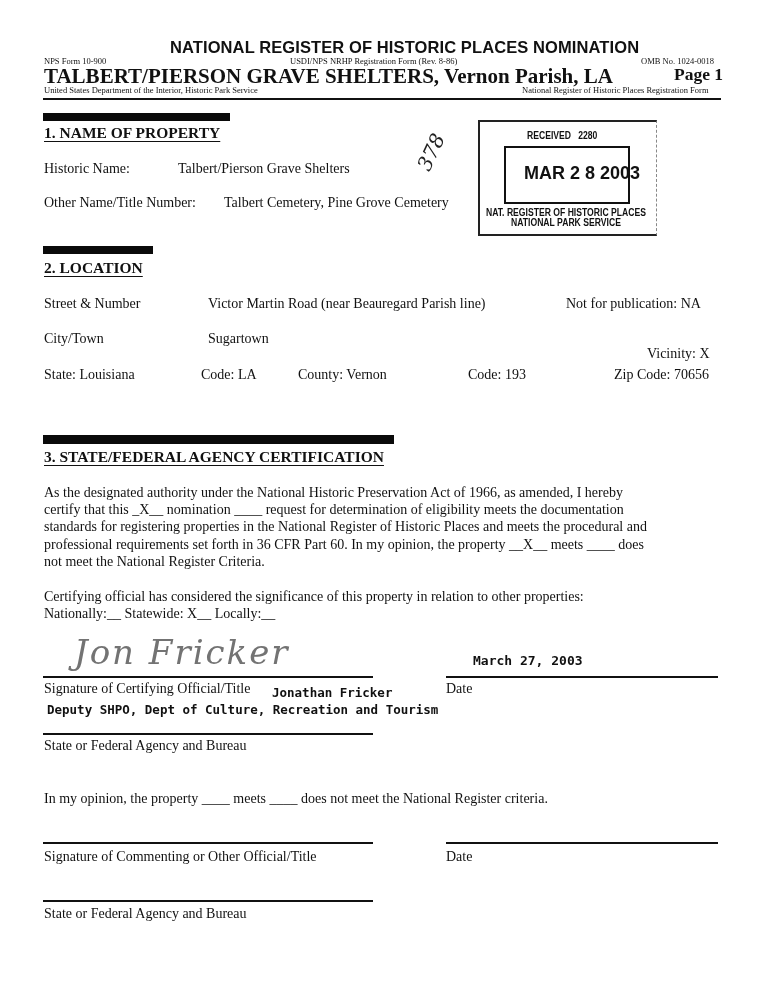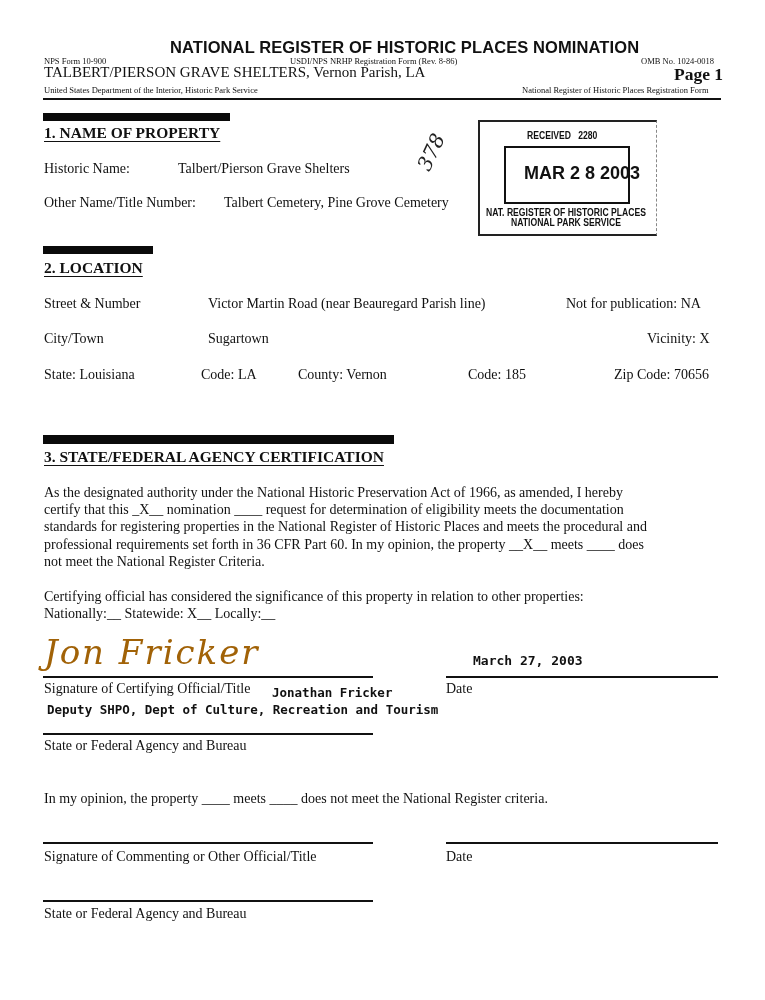--- a/index.html
+++ b/index.html
@@ -5,21 +5,21 @@
   html, body { margin: 0; padding: 0; background: #ffffff; }
   body { width: 765px; height: 1000px; position: relative; overflow: hidden; color: #111; font-family: "Liberation Serif", serif; }
   .abs { position: absolute; white-space: nowrap; }
   .sans { font-family: "Liberation Sans", sans-serif; }
   .mono { font-family: "DejaVu Sans Mono", monospace; font-weight: bold; }
   .serif { font-family: "Liberation Serif", serif; }
   .bar { position: absolute; background: #0a0a0a; }
   .rule { position: absolute; height: 1.5px; background: #111; }
   .hdr-title { font-size: 16.5px; font-weight: bold; letter-spacing: 0.1px; }
   .tiny { font-size: 8.5px; }
-  .prop-name { font-size: 15px; font-weight: normal; }
+  .prop-name { font-size: 21px; font-weight: bold; }
   .page-no { font-size: 17.5px; font-weight: bold; }
   .sec-h { font-size: 15.5px; font-weight: bold; text-decoration: underline; text-underline-offset: 3px; }
   .body { font-size: 14px; }
   .stamp { position: absolute; left: 478px; top: 120px; width: 176px; height: 112px; border: 2px solid #222; border-right: 1px dashed #888; }
   .stamp-inner { position: absolute; left: 504px; top: 146px; width: 122px; height: 54px; border: 2px solid #111; }
   .stamp-text { font-family: "Liberation Sans", sans-serif; font-size: 10.5px; font-weight: bold; transform: scaleX(0.82); transform-origin: left; }
   .hand { font-family: "DejaVu Serif", serif; font-style: italic; }
 </style>
 </head>
 <body>
@@ -49,40 +49,40 @@
 <div class="abs stamp-text" style="left:486px; top:206px;">NAT. REGISTER OF HISTORIC PLACES</div>
 <div class="abs stamp-text" style="left:511px; top:216px;">NATIONAL PARK SERVICE</div>
 
 <div class="bar" style="left:43px; top:246px; width:110px; height:8px;"></div>
 <div class="abs serif sec-h" style="left:44px; top:259px;">2.   LOCATION</div>
 <div class="abs serif body" style="left:44px; top:296px;">Street &amp; Number</div>
 <div class="abs serif body" style="left:208px; top:296px;">Victor Martin Road (near Beauregard Parish line)</div>
 <div class="abs serif body" style="left:566px; top:296px;">Not for publication:  NA</div>
 <div class="abs serif body" style="left:44px; top:331px;">City/Town</div>
 <div class="abs serif body" style="left:208px; top:331px;">Sugartown</div>
-<div class="abs serif body" style="left:647px; top:331px;">Vicinity:  X</div>
+<div class="abs serif body" style="left:647px; top:346px;">Vicinity:  X</div>
 <div class="abs serif body" style="left:44px; top:367px;">State:   Louisiana</div>
 <div class="abs serif body" style="left:201px; top:367px;">Code:   LA</div>
 <div class="abs serif body" style="left:298px; top:367px;">County:  Vernon</div>
-<div class="abs serif body" style="left:468px; top:367px;">Code:   185</div>
+<div class="abs serif body" style="left:468px; top:367px;">Code:   193</div>
 <div class="abs serif body" style="left:614px; top:367px;">Zip Code: 70656</div>
 
 <div class="bar" style="left:43px; top:435px; width:351px; height:9px;"></div>
 <div class="abs serif sec-h" style="left:44px; top:448px;">3.   STATE/FEDERAL AGENCY CERTIFICATION</div>
 
 <div class="abs serif body" style="left:44px; top:485px;">As the designated authority under the National Historic Preservation Act of 1966, as amended, I hereby</div>
 <div class="abs serif body" style="left:44px; top:502px;">certify that this _X__ nomination ____ request for determination of eligibility meets the documentation</div>
 <div class="abs serif body" style="left:44px; top:519px;">standards for registering properties in the National Register of Historic Places and meets the procedural and</div>
 <div class="abs serif body" style="left:44px; top:537px;">professional requirements set forth in 36 CFR Part 60.  In my opinion, the property __X__ meets ____ does</div>
 <div class="abs serif body" style="left:44px; top:554px;">not meet the National Register Criteria.</div>
 
 <div class="abs serif body" style="left:44px; top:589px;">Certifying official has considered the significance of this property in relation to other properties:</div>
 <div class="abs serif body" style="left:44px; top:606px;">Nationally:__  Statewide: X__  Locally:__</div>
 
-<div class="abs hand" style="left:44px; top:632px; font-size:34px; color:#a16207; letter-spacing:2px;">Jon Fricker</div>
+<div class="abs hand" style="left:74px; top:632px; font-size:34px; color:#737373; letter-spacing:2px;">Jon Fricker</div>
 <div class="rule" style="left:43px; top:676px; width:330px;"></div>
 <div class="abs mono" style="left:473px; top:653px; font-size:13px;">March 27, 2003</div>
 <div class="rule" style="left:446px; top:676px; width:272px;"></div>
 <div class="abs serif body" style="left:44px; top:681px;">Signature of Certifying Official/Title</div>
 <div class="abs mono" style="left:272px; top:685px; font-size:12.5px;">Jonathan Fricker</div>
 <div class="abs serif body" style="left:446px; top:681px;">Date</div>
 <div class="abs mono" style="left:47px; top:702px; font-size:12.5px;">Deputy SHPO, Dept of Culture, Recreation and Tourism</div>
 
 <div class="rule" style="left:43px; top:733px; width:330px;"></div>
 <div class="abs serif body" style="left:44px; top:738px;">State or Federal Agency and Bureau</div>

